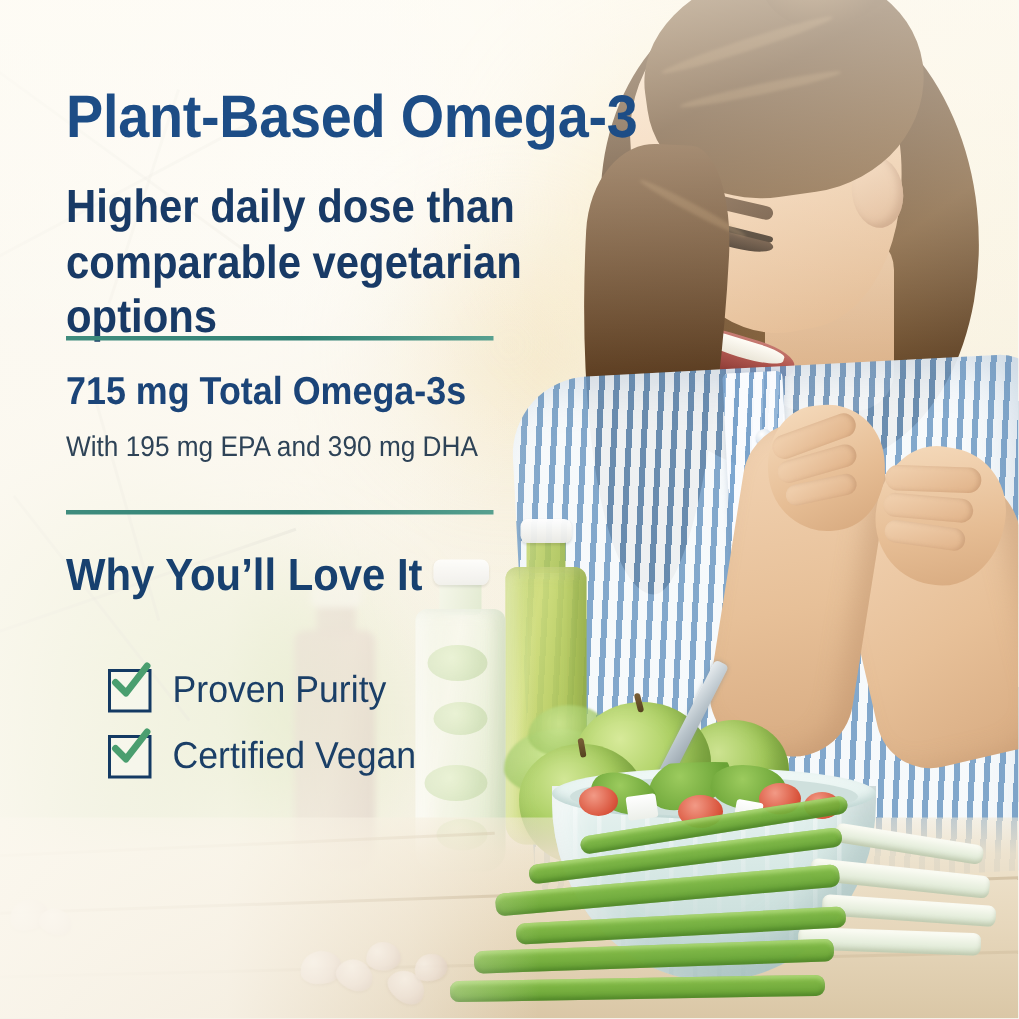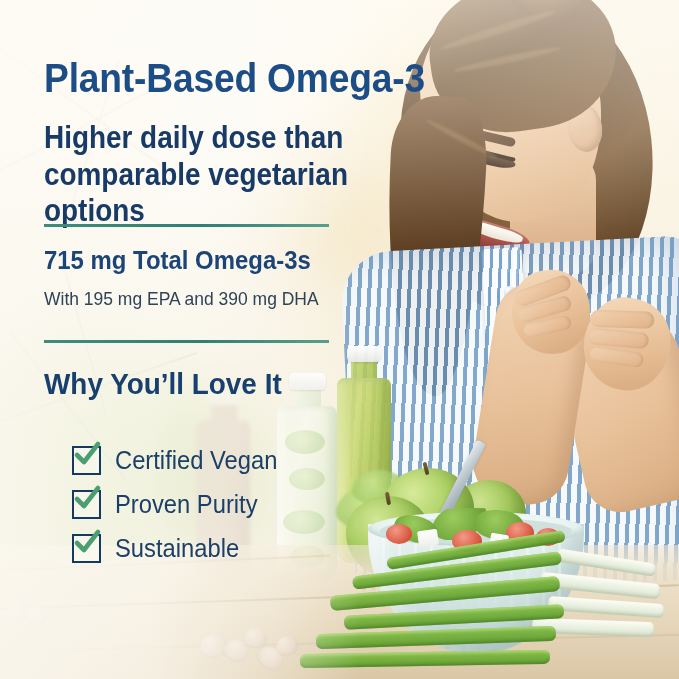--- a/index.html
+++ b/index.html
@@ -503,36 +503,28 @@
     <div class="why">Why You’ll Love It</div>
 
     <div class="bullets">
 
       <div class="bullet">
         <span class="cbox">
           <svg viewBox="0 0 32 32" aria-hidden="true">
             <path d="M6 16 L13 23 L27 5" fill="none" stroke="#4a9e6f" stroke-width="4.6" stroke-linecap="round" stroke-linejoin="round"></path>
           </svg>
         </span>
-        <span class="bullet-label">Certified Vegan</span>
+        <span class="bullet-label">Proven Purity</span>
       </div>
 
       <div class="bullet">
         <span class="cbox">
           <svg viewBox="0 0 32 32" aria-hidden="true">
             <path d="M6 16 L13 23 L27 5" fill="none" stroke="#4a9e6f" stroke-width="4.6" stroke-linecap="round" stroke-linejoin="round"></path>
           </svg>
         </span>
-        <span class="bullet-label">Proven Purity</span>
+        <span class="bullet-label">Certified Vegan</span>
       </div>
 
-      <div class="bullet">
-        <span class="cbox">
-          <svg viewBox="0 0 32 32" aria-hidden="true">
-            <path d="M6 16 L13 23 L27 5" fill="none" stroke="#4a9e6f" stroke-width="4.6" stroke-linecap="round" stroke-linejoin="round"></path>
-          </svg>
-        </span>
-        <span class="bullet-label">Sustainable</span>
-      </div>
 
     </div>
   </div>
 </div>
 
 </body></html>

